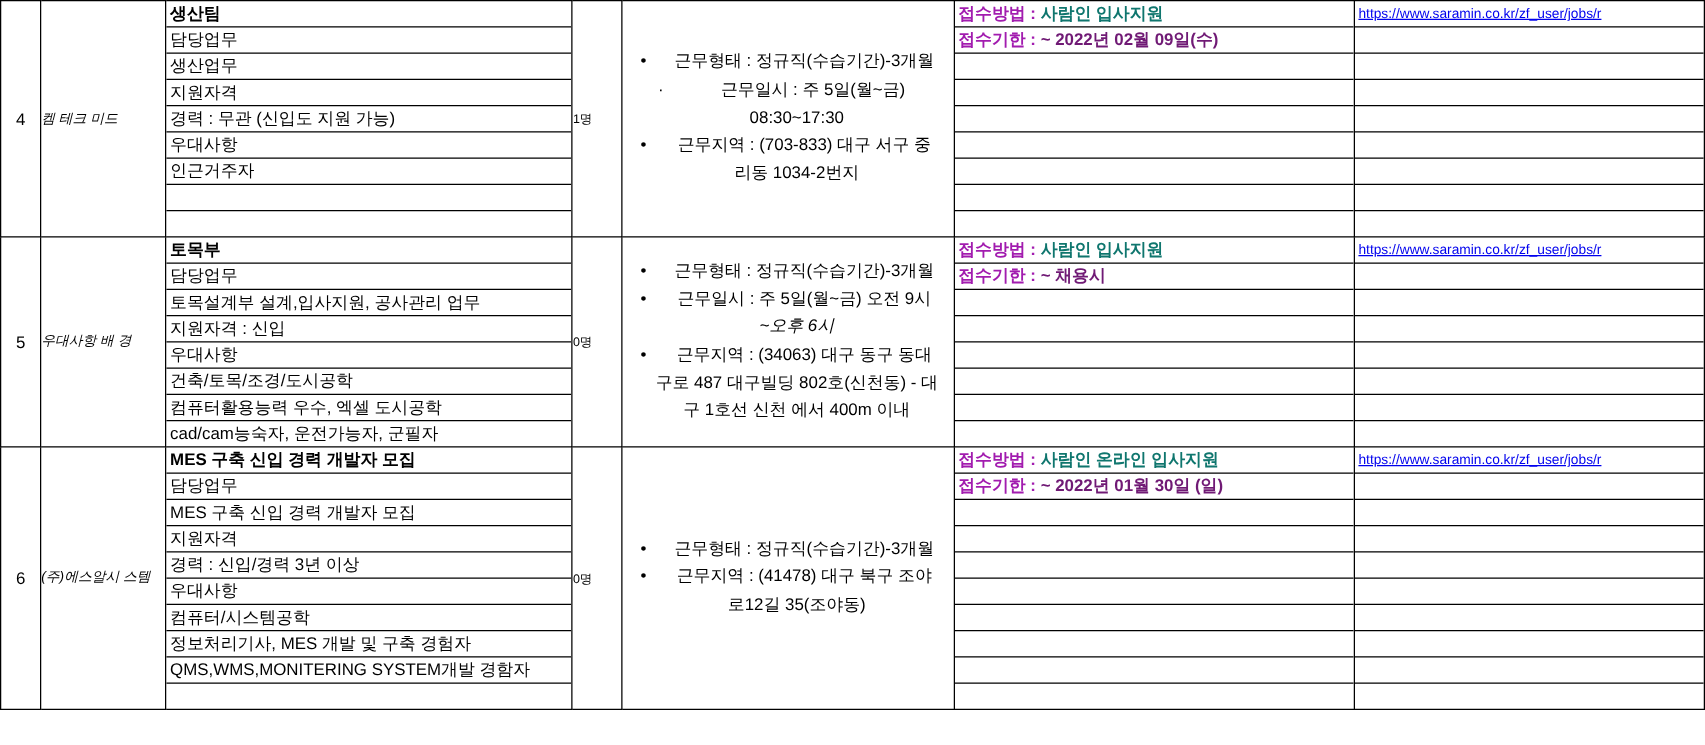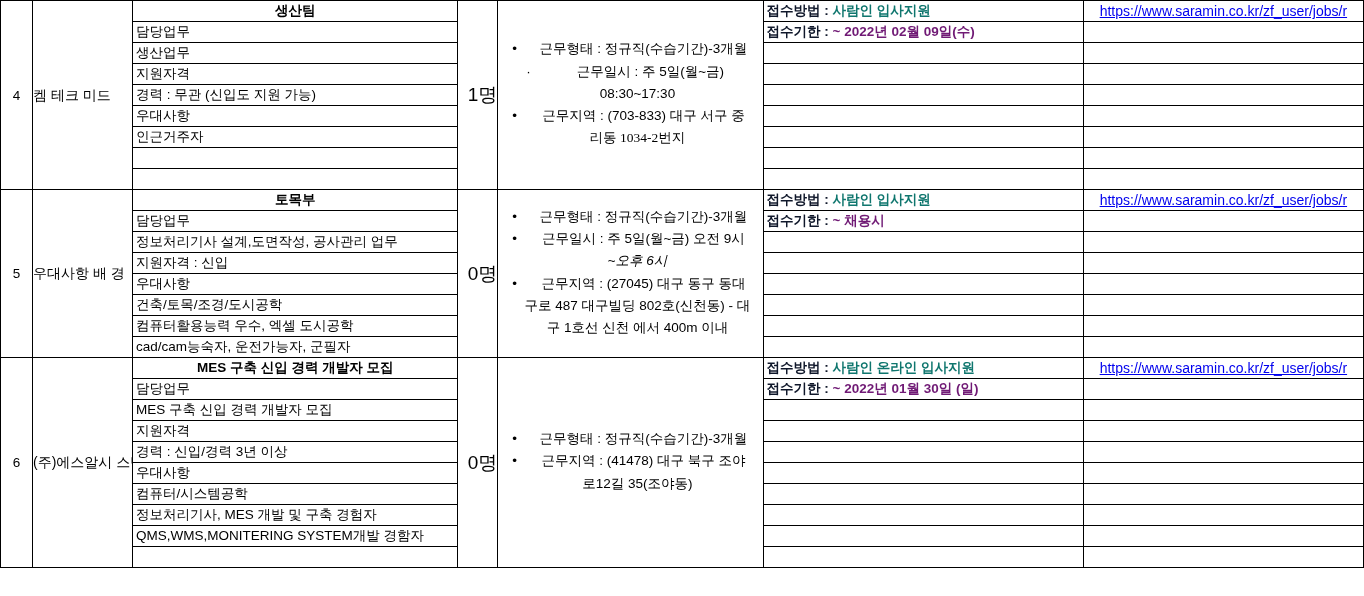--- a/index.html
+++ b/index.html
@@ -36,48 +36,48 @@
   col.c-apply   { width: 320px; }
   col.c-link    { width: 280px; }
 
   .no-cell {
     text-align: center;
     font-size: 13.5px;
   }
   .comp-cell {
     text-align: left;
     padding: 0 5px;
-    font-size: 14px;
+    font-size: 11px;
     white-space: normal;
     line-height: 1.35;
+    font-style: italic;
   }
   .cnt-cell {
-    text-align: right;
-    font-size: 19px;
+    text-align: left;
+    font-size: 10px;
   }
 
   
   .detail-stack {
     display: block;
   }
   .detail-stack .drow {
     border-bottom: 1px solid #000000;
     height: 20px;
     line-height: 20px;
     padding: 0 3px;
     font-size: 13.5px;
     overflow: hidden;
     white-space: nowrap;
   }
   .detail-stack .drow:last-child {
     border-bottom: none;
   }
   .detail-stack .drow.head {
     font-weight: bold;
-    text-align: center;
   }
   .detail-stack .drow.blank {
     color: transparent;
   }
 
   
   .work-cell {
     padding: 2px 6px;
     white-space: normal;
     font-size: 13.5px;
@@ -115,35 +115,34 @@
     line-height: 20px;
     padding: 0 3px;
     font-size: 13.5px;
     overflow: hidden;
     white-space: nowrap;
     font-weight: bold;
   }
   .apply-stack .arow:last-child {
     border-bottom: none;
   }
-  .apply-stack .arow .k { color: #0f172a; }
+  .apply-stack .arow .k { color: #a21caf; }
   .apply-stack .arow .v { color: #0f766e; }
   .apply-stack .arow .v-red { color: #701a75; }
   .apply-stack .arow.blank { color: transparent; }
 
   
   .link-stack .lrow {
     border-bottom: 1px solid #000000;
     height: 20px;
     line-height: 20px;
     padding: 0 3px;
-    font-size: 14px;
+    font-size: 11px;
     overflow: hidden;
     white-space: nowrap;
-    text-align: center;
   }
   .link-stack .lrow:last-child {
     border-bottom: none;
   }
   .link-stack a {
     color: #0000ee;
     text-decoration: underline;
   }
   .link-stack .lrow.blank { color: transparent; }
 </style>
@@ -177,21 +176,21 @@
             <div class="drow blank"></div>
           </div>
         </td>
         <td class="cnt-cell">1명</td>
         <td class="work-cell">
           <ul>
             <li><span class="bul">•</span><span>근무형태 : 정규직(수습기간)-3개월</span></li>
             <li class="sub"><span class="bul">·</span><span>근무일시 : 주 5일(월~금)</span></li>
             <li style="padding-left: 0px;"><span>08:30~17:30</span></li>
             <li><span class="bul">•</span><span>근무지역 : (703-833) 대구 서구 중</span></li>
-            <li style="padding-left: 0px; font-family: Liberation Serif, serif;"><span>리동 1034-2번지</span></li>
+            <li style="padding-left: 0px;"><span>리동 1034-2번지</span></li>
           </ul>
         </td>
         <td>
           <div class="apply-stack">
             <div class="arow"><span class="k">접수방법 :</span> <span class="v">사람인 입사지원</span></div>
             <div class="arow"><span class="k">접수기한 :</span> <span class="v-red">~ 2022년 02월 09일(수)</span></div>
             <div class="arow blank"><span class="k"></span> <span class="v"></span></div>
             <div class="arow blank"><span class="k"></span> <span class="v"></span></div>
             <div class="arow blank"><span class="k"></span> <span class="v"></span></div>
             <div class="arow blank"><span class="k"></span> <span class="v"></span></div>
@@ -214,35 +213,35 @@
           </div>
         </td>
       </tr>
       <tr>
         <td class="no-cell">5</td>
         <td class="comp-cell">우대사항 배 경</td>
         <td>
           <div class="detail-stack">
             <div class="drow head">토목부</div>
             <div class="drow">담당업무</div>
-            <div class="drow">정보처리기사 설계,도면작성, 공사관리 업무</div>
+            <div class="drow">토목설계부 설계,입사지원, 공사관리 업무</div>
             <div class="drow">지원자격 : 신입</div>
             <div class="drow">우대사항</div>
             <div class="drow">건축/토목/조경/도시공학</div>
             <div class="drow">컴퓨터활용능력 우수, 엑셀 도시공학</div>
             <div class="drow">cad/cam능숙자, 운전가능자, 군필자</div>
           </div>
         </td>
         <td class="cnt-cell">0명</td>
         <td class="work-cell">
           <ul>
             <li><span class="bul">•</span><span>근무형태 : 정규직(수습기간)-3개월</span></li>
             <li><span class="bul">•</span><span>근무일시 : 주 5일(월~금) 오전 9시</span></li>
             <li style="padding-left: 0px; font-style: italic;"><span>~오후 6시</span></li>
-            <li><span class="bul">•</span><span>근무지역 : (27045) 대구 동구 동대</span></li>
+            <li><span class="bul">•</span><span>근무지역 : (34063) 대구 동구 동대</span></li>
             <li style="padding-left: 0px;"><span>구로 487 대구빌딩 802호(신천동) - 대</span></li>
             <li style="padding-left: 0px;"><span>구 1호선 신천 에서 400m 이내</span></li>
           </ul>
         </td>
         <td>
           <div class="apply-stack">
             <div class="arow"><span class="k">접수방법 :</span> <span class="v">사람인 입사지원</span></div>
             <div class="arow"><span class="k">접수기한 :</span> <span class="v-red">~ 채용시</span></div>
             <div class="arow blank"><span class="k"></span> <span class="v"></span></div>
             <div class="arow blank"><span class="k"></span> <span class="v"></span></div>

